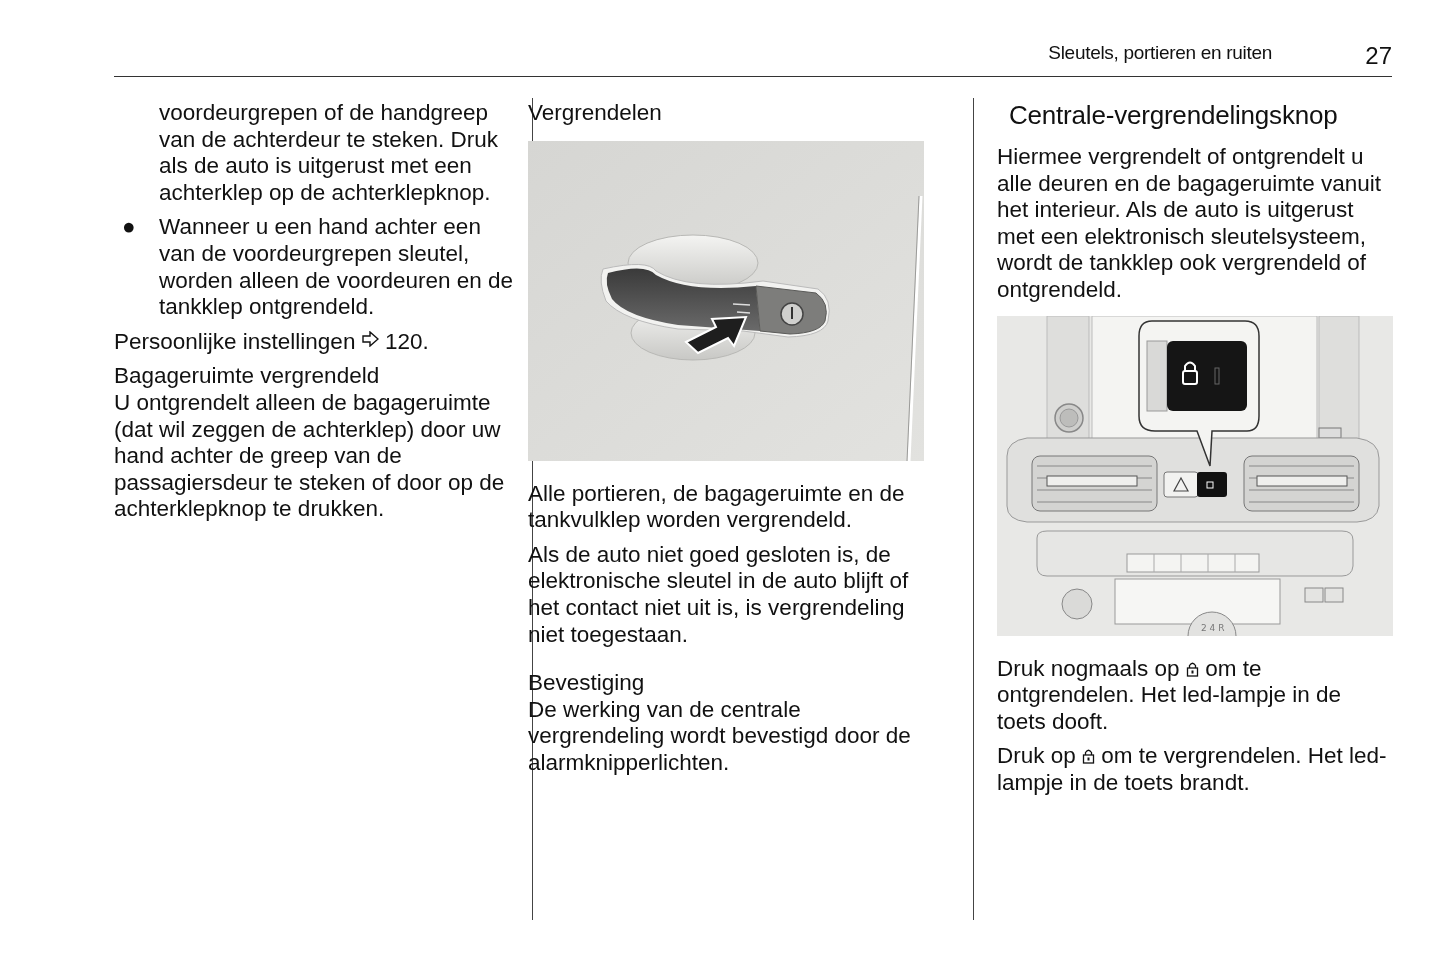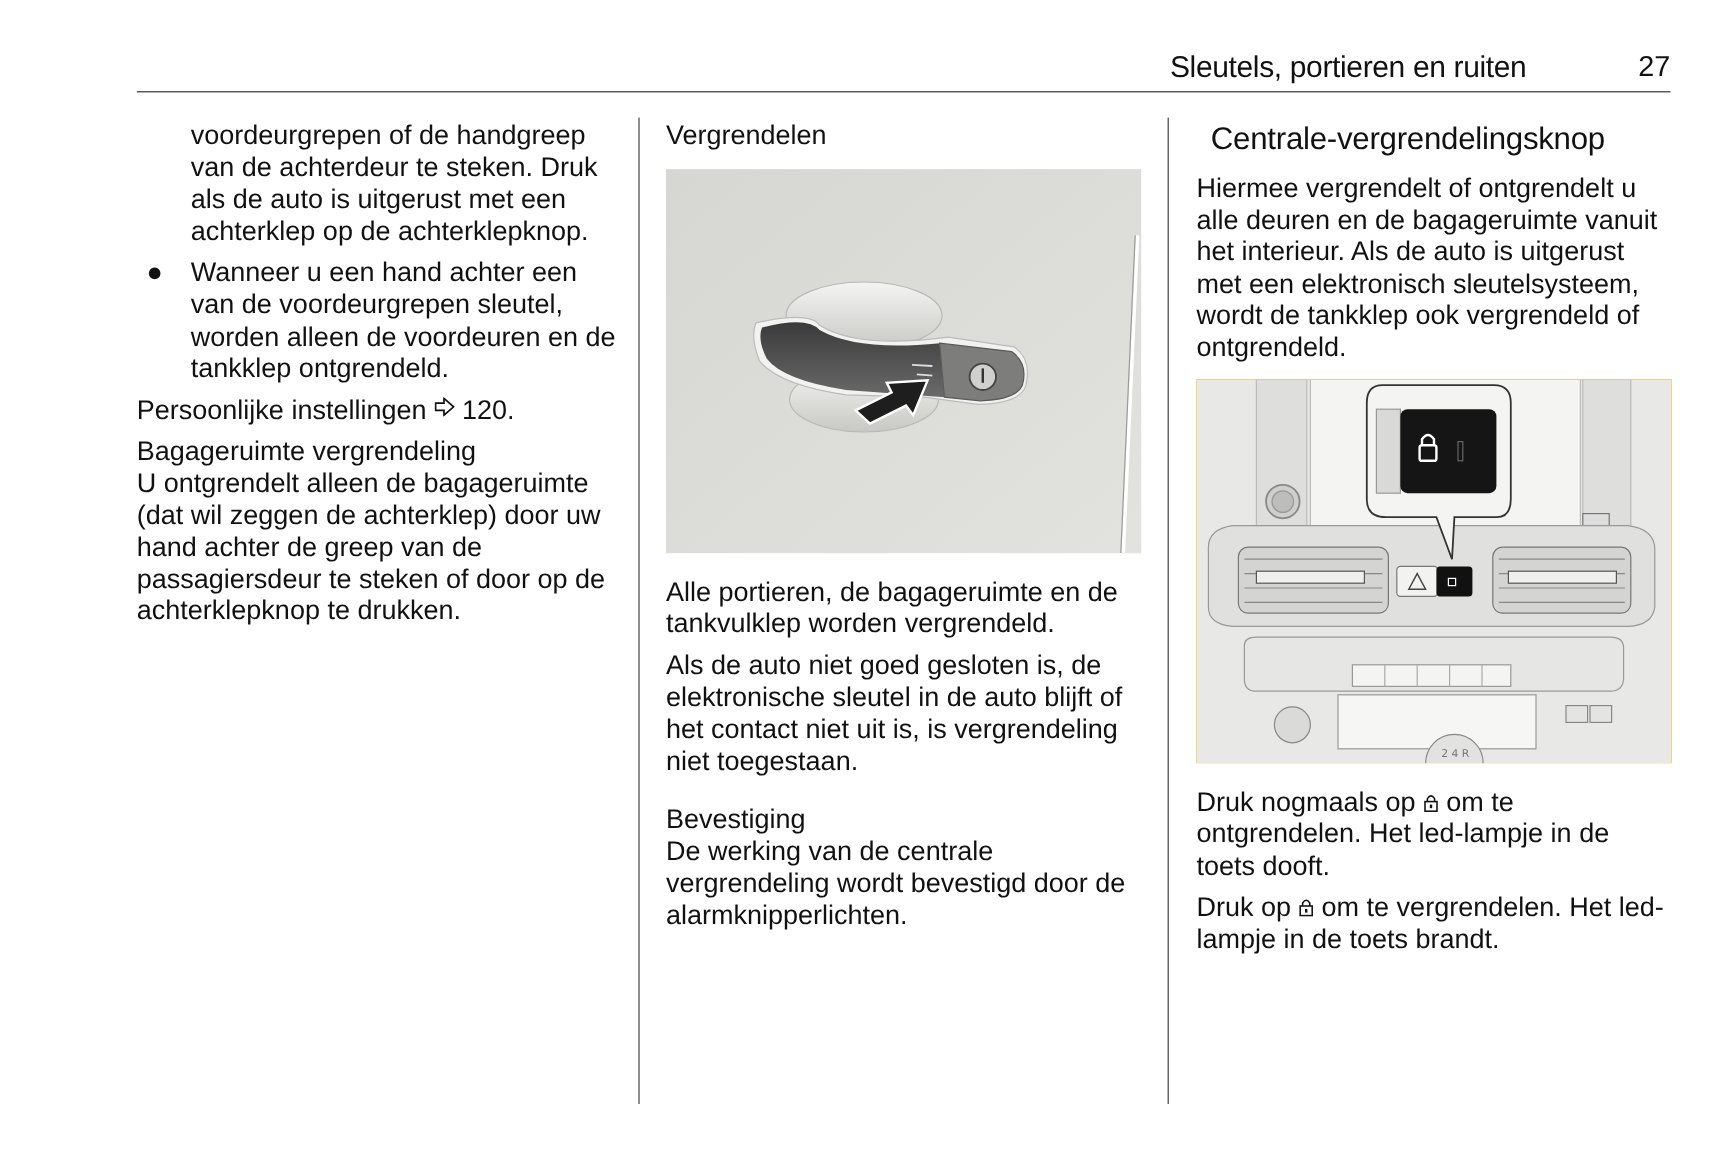--- a/index.html
+++ b/index.html
@@ -1,20 +1,20 @@
 <!DOCTYPE html>
 <html><head>
 <meta charset="utf-8">
 <style>
   html, body { margin: 0; padding: 0; background: #ffffff; }
   body { width: 1445px; height: 966px; position: relative; overflow: hidden;
          font-family: "Liberation Sans", "DejaVu Sans", sans-serif; color: #111; }
   .header { position: absolute; left: 114px; top: 38px; width: 1278px; height: 38px;
             border-bottom: 1.5px solid #333; }
-  .header .title { position: absolute; right: 120px; top: 4px; font-size: 25px; letter-spacing: -0.3px; }
+  .header .title { position: absolute; right: 120px; top: 4px; font-size: 19px; letter-spacing: -0.3px; }
   .header .pagenum { position: absolute; right: 0; top: 4px; font-size: 24px; }
   .divider { position: absolute; top: 98px; height: 822px; width: 0; border-left: 1.5px solid #444; }
   .col { position: absolute; top: 100px; font-size: 22.5px; line-height: 26.6px; }
   .col p { margin: 0 0 8px 0; }
   .col h3 { margin: 0; font-weight: normal; font-size: 22.5px; line-height: 26.6px; }
   .col h2 { margin: 0 0 14px 12px; font-weight: normal; font-size: 26px; line-height: 30px; letter-spacing: -0.2px; }
   .indent { padding-left: 45px; }
   .bullet { position: relative; padding-left: 45px; }
   .bullet .dot { position: absolute; left: 8px; top: 0; }
   .figure { position: relative; overflow: hidden; }
@@ -40,25 +40,25 @@
   </p>
   <p style="">
     <span>Persoonlijke instellingen</span>
     <span class="ref-arrow">
       <svg width="17" height="16" viewBox="0 0 17 16">
           <path d="M1 5 H8 V1 L16 8 L8 15 V11 H1 Z" fill="none" stroke="#111" stroke-width="1.4"></path>
         </svg>
     </span>
     <span>120.</span>
   </p>
-  <h3>Bagageruimte vergrendeling</h3>
+  <h3>Bagageruimte vergrendeld</h3>
   <p>U ontgrendelt alleen de bagageruimte (dat wil zeggen de achterklep) door uw hand achter de greep van de passagiersdeur te steken of door op de achterklepknop te drukken.</p>
 </div>
 
-<div class="col" style="left:555px; width:396px;">
+<div class="col" style="left:528px; width:396px;">
   <h3 style="margin-bottom:14px;">Vergrendelen</h3>
   <div class="figure" style="width:396px; height:320px; background:#dcdcda; margin-bottom:20px;">
     <svg width="396" height="320" viewBox="0 0 396 320">
       <defs>
         <linearGradient id="bg2" x1="0" y1="0" x2="1" y2="1">
           <stop offset="0" stop-color="#d6d6d3"></stop>
           <stop offset="1" stop-color="#e2e2df"></stop>
         </linearGradient>
         <linearGradient id="cup" x1="0" y1="0" x2="0" y2="1">
           <stop offset="0" stop-color="#f4f4f2"></stop>
@@ -86,21 +86,21 @@
   </div>
   <p>Alle portieren, de bagageruimte en de tankvulklep worden vergrendeld.</p>
   <p style="margin-bottom:22px;">Als de auto niet goed gesloten is, de elektronische sleutel in de auto blijft of het contact niet uit is, is vergrendeling niet toegestaan.</p>
   <h3>Bevestiging</h3>
   <p>De werking van de centrale vergrendeling wordt bevestigd door de alarmknipperlichten.</p>
 </div>
 
 <div class="col" style="left:997px; width:396px;">
   <h2>Centrale-vergrendelingsknop</h2>
   <p style="margin-bottom:12px;">Hiermee vergrendelt of ontgrendelt u alle deuren en de bagageruimte vanuit het interieur. Als de auto is uitgerust met een elektronisch sleutelsysteem, wordt de tankklep ook vergrendeld of ontgrendeld.</p>
-  <div class="figure" style="width:396px; height:320px; background:#eab308; margin-bottom:20px;">
+  <div class="figure" style="width:396px; height:320px; background:#f97316; margin-bottom:20px;">
     <svg width="396" height="320" viewBox="0 0 396 320">
       <rect width="396" height="320" fill="#e8e8e6"></rect>
 
       <rect x="95" y="0" width="225" height="130" fill="#f4f4f2" stroke="#bbb"></rect>
       <rect x="50" y="0" width="42" height="130" fill="#dededc" stroke="#bbb"></rect>
       <rect x="322" y="0" width="40" height="130" fill="#dededc" stroke="#bbb"></rect>
       <circle cx="72" cy="102" r="14" fill="#cfcfcd" stroke="#888" stroke-width="1.5"></circle>
       <circle cx="72" cy="102" r="9" fill="#bdbdbb" stroke="#999"></circle>
       <rect x="322" y="112" width="22" height="10" fill="#ddd" stroke="#777"></rect>
 

